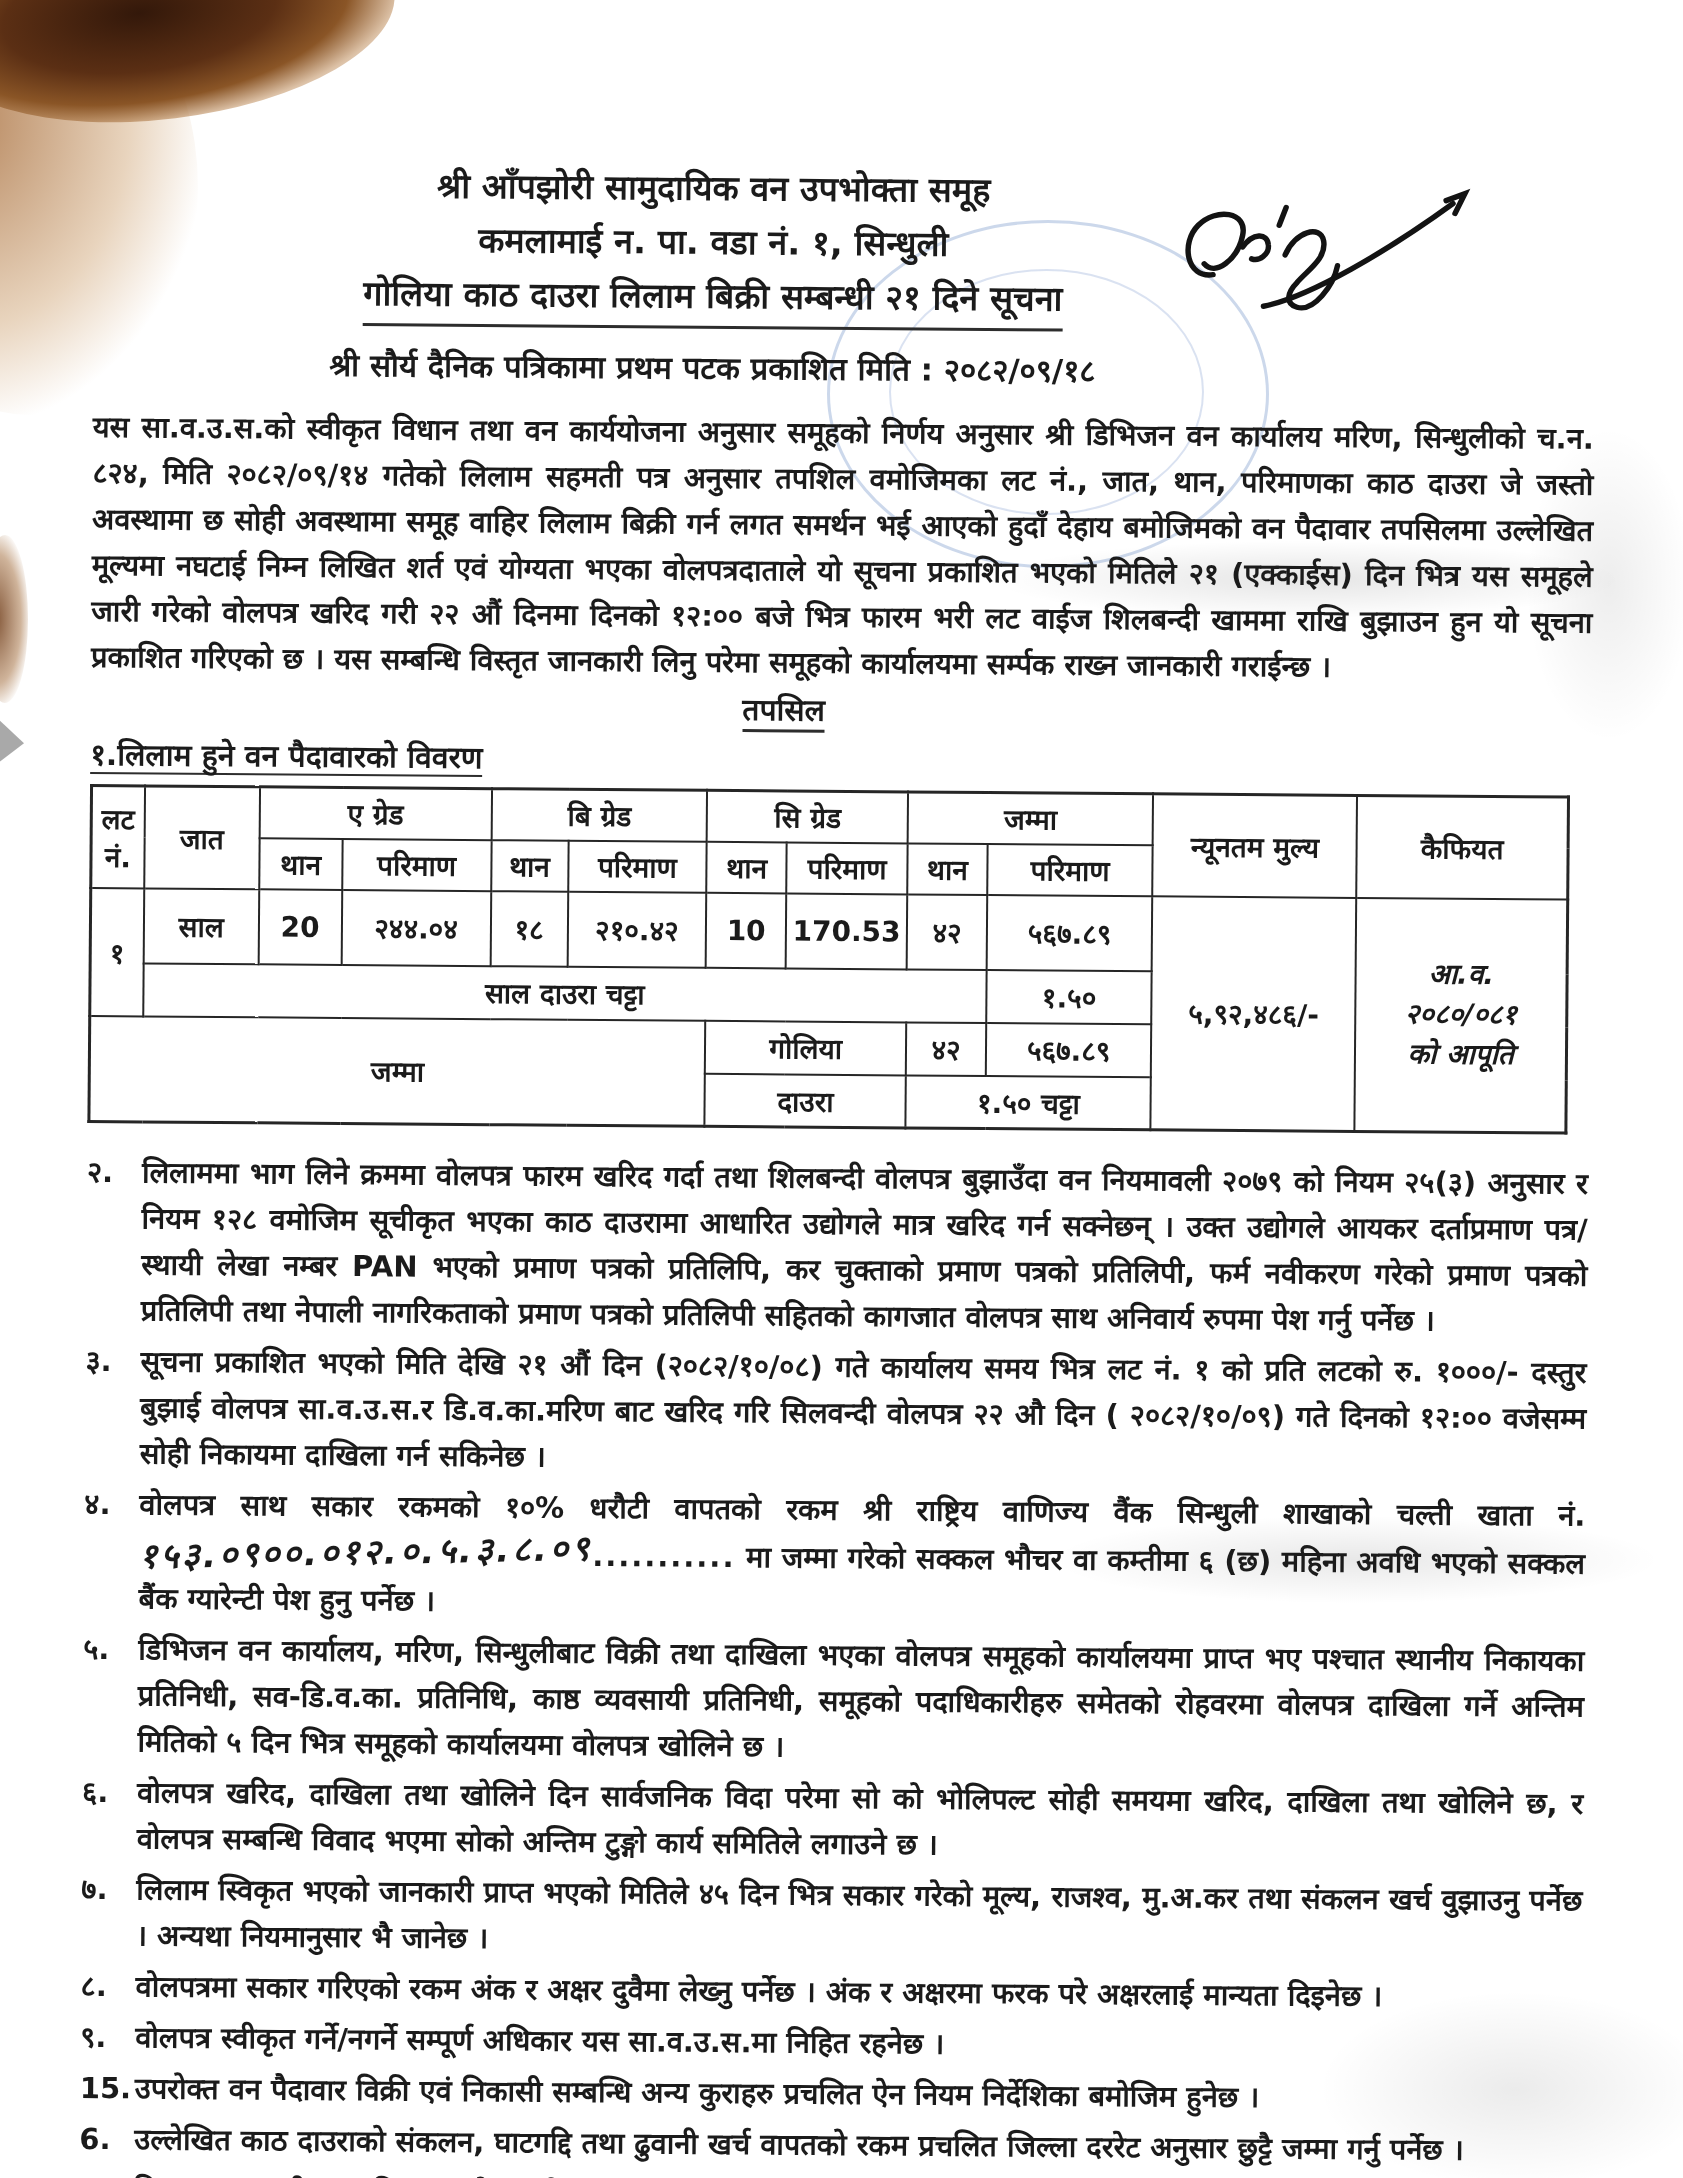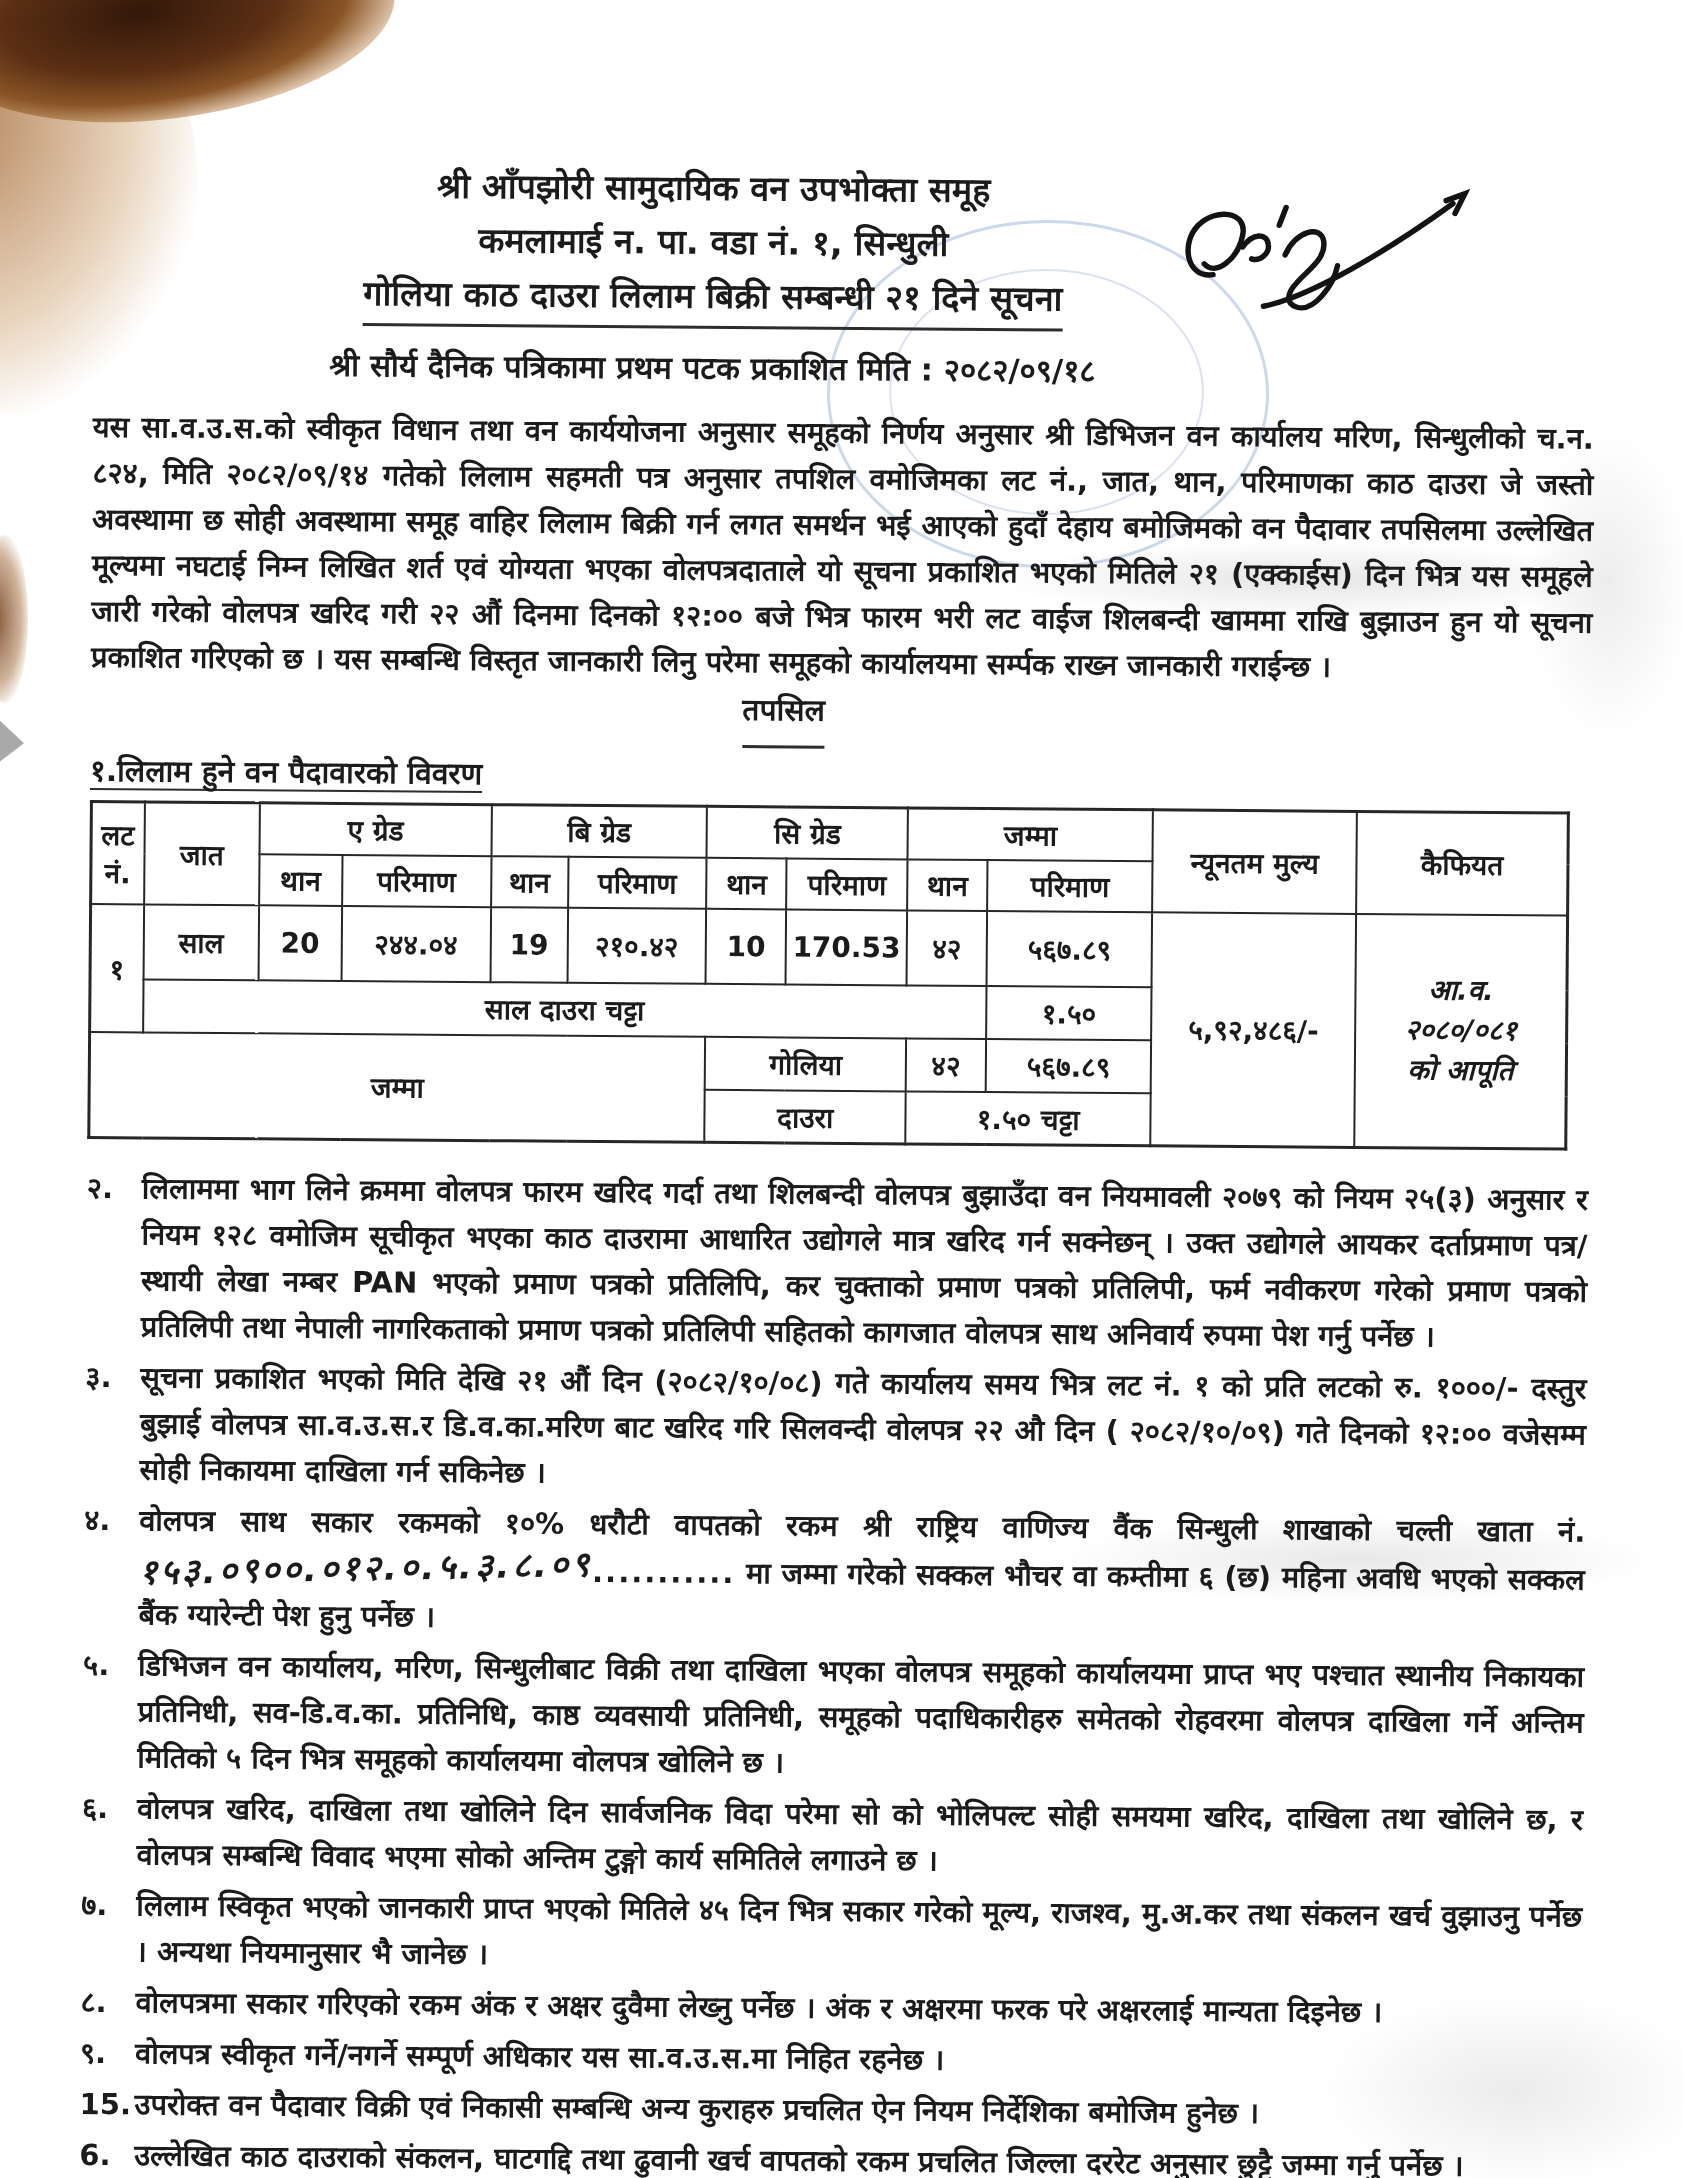--- a/index.html
+++ b/index.html
@@ -28,21 +28,21 @@
   .stamp-inner{left:889px;top:269px;width:311px;height:242px;border:2px solid rgba(85,125,190,.22);}
   .signature{position:absolute;left:1168px;top:168px;}
   
   .content{position:absolute;left:95px;top:156px;width:1501px;transform:rotate(.45deg);transform-origin:top left;}
   .hdr{width:1238px;text-align:center;font-weight:bold;}
   .hdr-line{font-size:34px;line-height:54px;}
   .notice-title{display:inline-block;border-bottom:3px solid #2d2d2d;padding-bottom:3px;}
   .publine{width:1238px;text-align:center;font-weight:bold;font-size:31px;margin-top:17px;}
   .intro{margin-top:21px;font-size:29px;line-height:46px;text-align:justify;font-weight:bold;}
   .tapasil-wrap{width:1386px;text-align:center;margin-top:3px;}
-  .tapasil{display:inline-block;font-size:30px;font-weight:bold;border-bottom:3px solid #2d2d2d;padding-bottom:16px;}
+  .tapasil{display:inline-block;font-size:30px;font-weight:bold;border-bottom:3px solid #2d2d2d;padding-bottom:0;}
   .sec-title{margin-top:6px;font-size:30px;font-weight:bold;}
   .sec-title span{border-bottom:2px solid #2d2d2d;}
   table.lots{border-collapse:collapse;width:1480px;margin-top:10px;table-layout:fixed;}
   table.lots td,table.lots th{border:2px solid #262626;text-align:center;vertical-align:middle;
     font-size:28px;font-weight:bold;padding:2px 4px;overflow:hidden;}
   table.lots{border:3px solid #262626;}
   .h54{height:51px;} .h78{height:75px;} .h56{height:53px;}
   .remark-cell{font-style:italic;font-size:29px;line-height:40px;}
   .terms{margin-top:26px;font-size:29px;line-height:46px;font-weight:bold;}
   .term{text-align:justify;padding-left:55px;margin-bottom:5px;}
@@ -125,21 +125,21 @@
           <td>थान</td>
           <td>परिमाण</td>
           <td>थान</td>
           <td>परिमाण</td>
         </tr>
         <tr class="h78">
           <td rowspan="2">१</td>
           <td>साल</td>
           <td>20</td>
           <td>२४४.०४</td>
-          <td>19</td>
+          <td>१८</td>
           <td>२१०.४२</td>
           <td>10</td>
           <td>170.53</td>
           <td>४२</td>
           <td>५६७.८९</td>
           <td rowspan="4">५,९२,४८६/-</td>
           <td rowspan="4" class="remark-cell">
             <div>आ.व.</div>
             <div>२०८०/०८१</div>
             <div>को आपूति</div>

